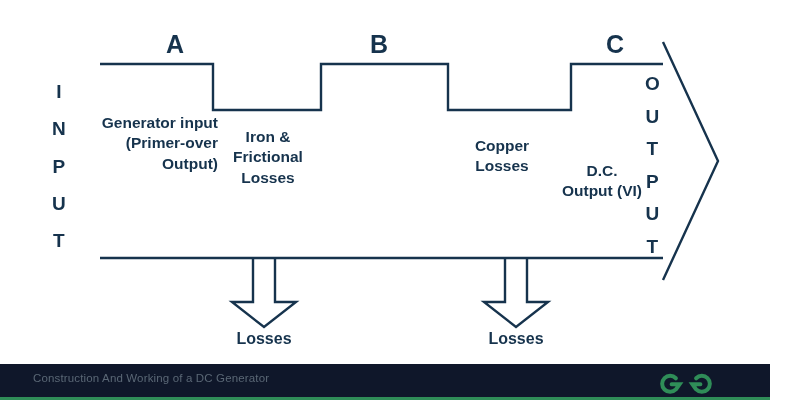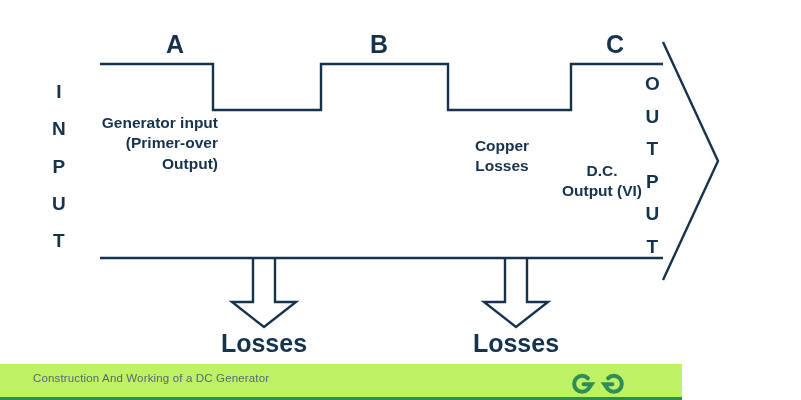--- a/index.html
+++ b/index.html
@@ -79,36 +79,36 @@
   #block-generator-input { left: 94px;  top: 113px; width: 124px; text-align: right; }
   #block-iron-losses     { left: 218px; top: 127px; width: 100px; }
   #block-electrical-power{ left: 324px; top: 104px; width: 128px; }
   #block-copper-losses   { left: 452px; top: 136px; width: 100px; text-align: center; }
   #block-dc-output       { left: 560px; top: 113px; width: 84px; margin-top: 48px; }
 
   
   .losses-label {
     position: absolute;
     font-weight: 700;
-    font-size: 25px;
+    font-size: 16px;
     line-height: 1;
     color: #16334d;
     text-align: center;
   }
   #losses-label-1 { left: 200px; top: 331px; width: 128px; }
   #losses-label-2 { left: 452px; top: 331px; width: 128px; }
 
   
   #footer-bar {
     position: absolute;
     left: 0;
     bottom: 0;
-    width: 682px;
+    width: 770px;
     height: 36px;
-    background: #bef264;
+    background: #0f172a;
     border-bottom: 3px solid #2f8d58;
     box-sizing: border-box;
   }
   #footer-caption {
     position: absolute;
     left: 33px;
     top: 8px;
     font-size: 11.5px;
     font-weight: 400;
     color: #5a6775;
@@ -186,20 +186,21 @@
     <span>O</span>
     <span>U</span>
     <span>T</span>
     <span>P</span>
     <span>U</span>
     <span>T</span>
   </div>
 
   <div class="flow-text" id="block-generator-input">Generator input (Primer-over Output)</div>
 
+  <div class="flow-text" id="block-iron-losses">Iron &amp; Frictional Losses</div>
 
 
   <div class="flow-text" id="block-copper-losses">Copper Losses</div>
 
   <div class="flow-text" id="block-dc-output">D.C. Output (VI)</div>
 
   <div class="losses-label" id="losses-label-1">Losses</div>
   <div class="losses-label" id="losses-label-2">Losses</div>
 </div>
 

